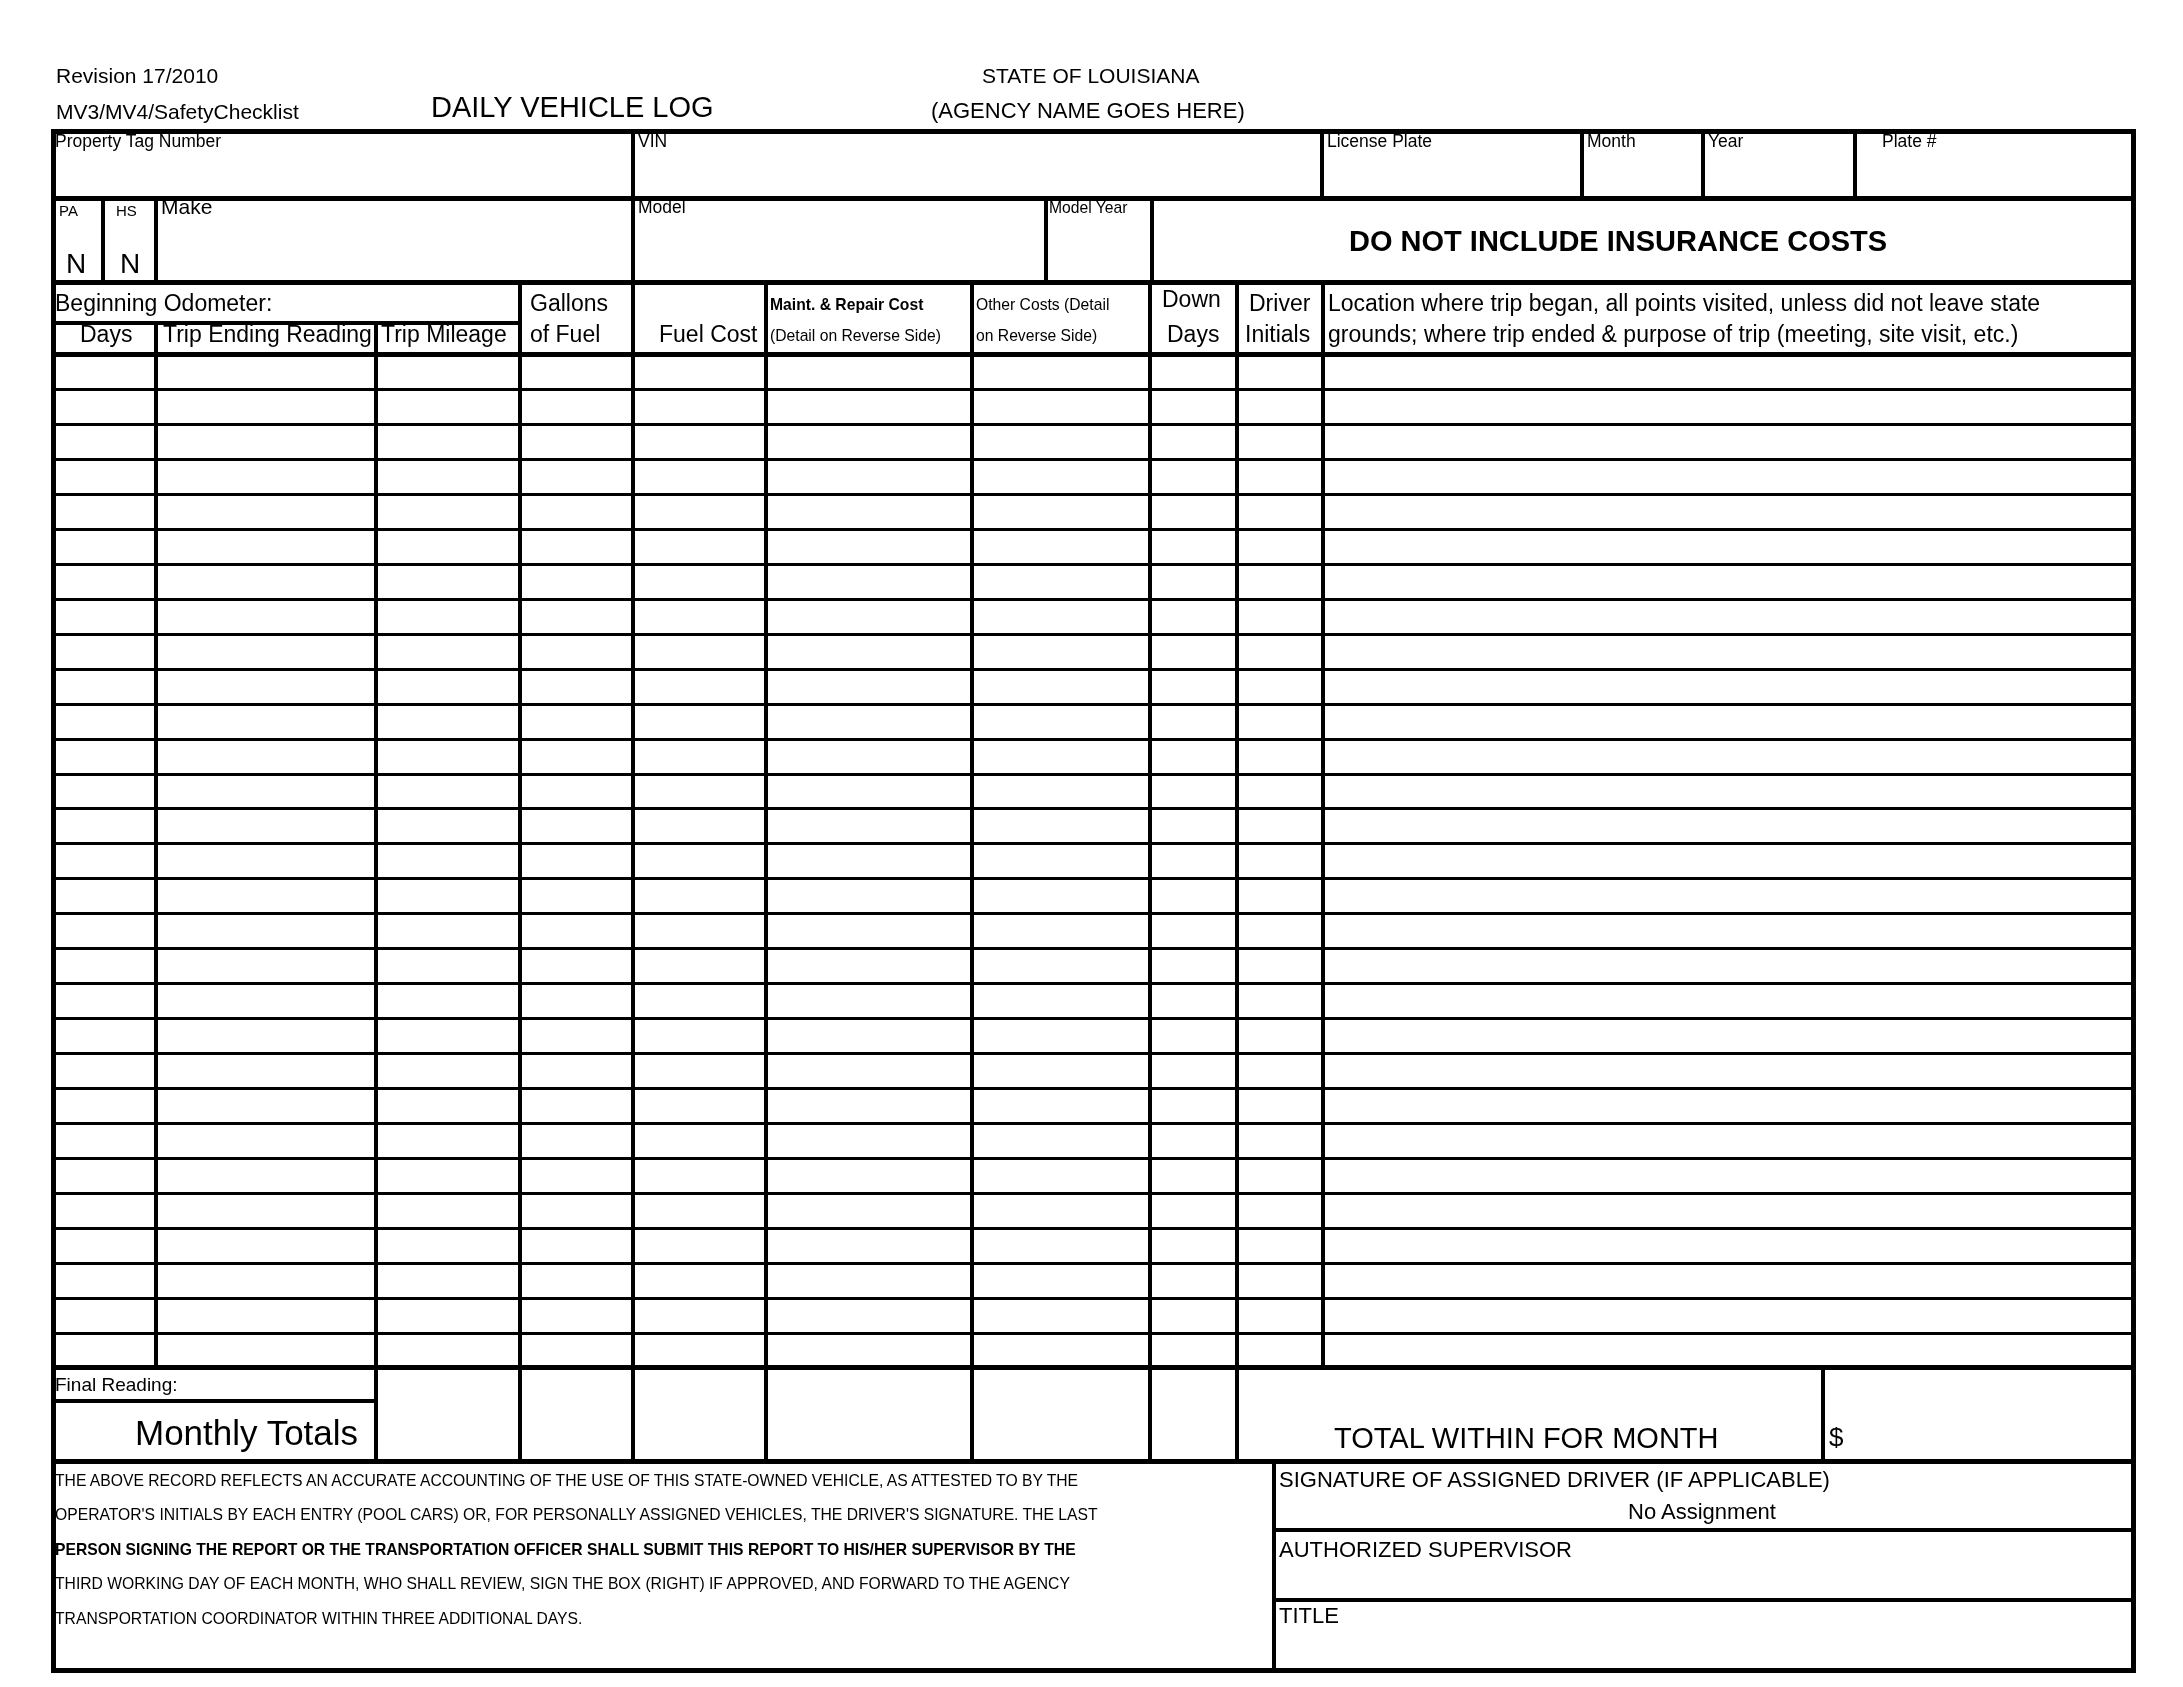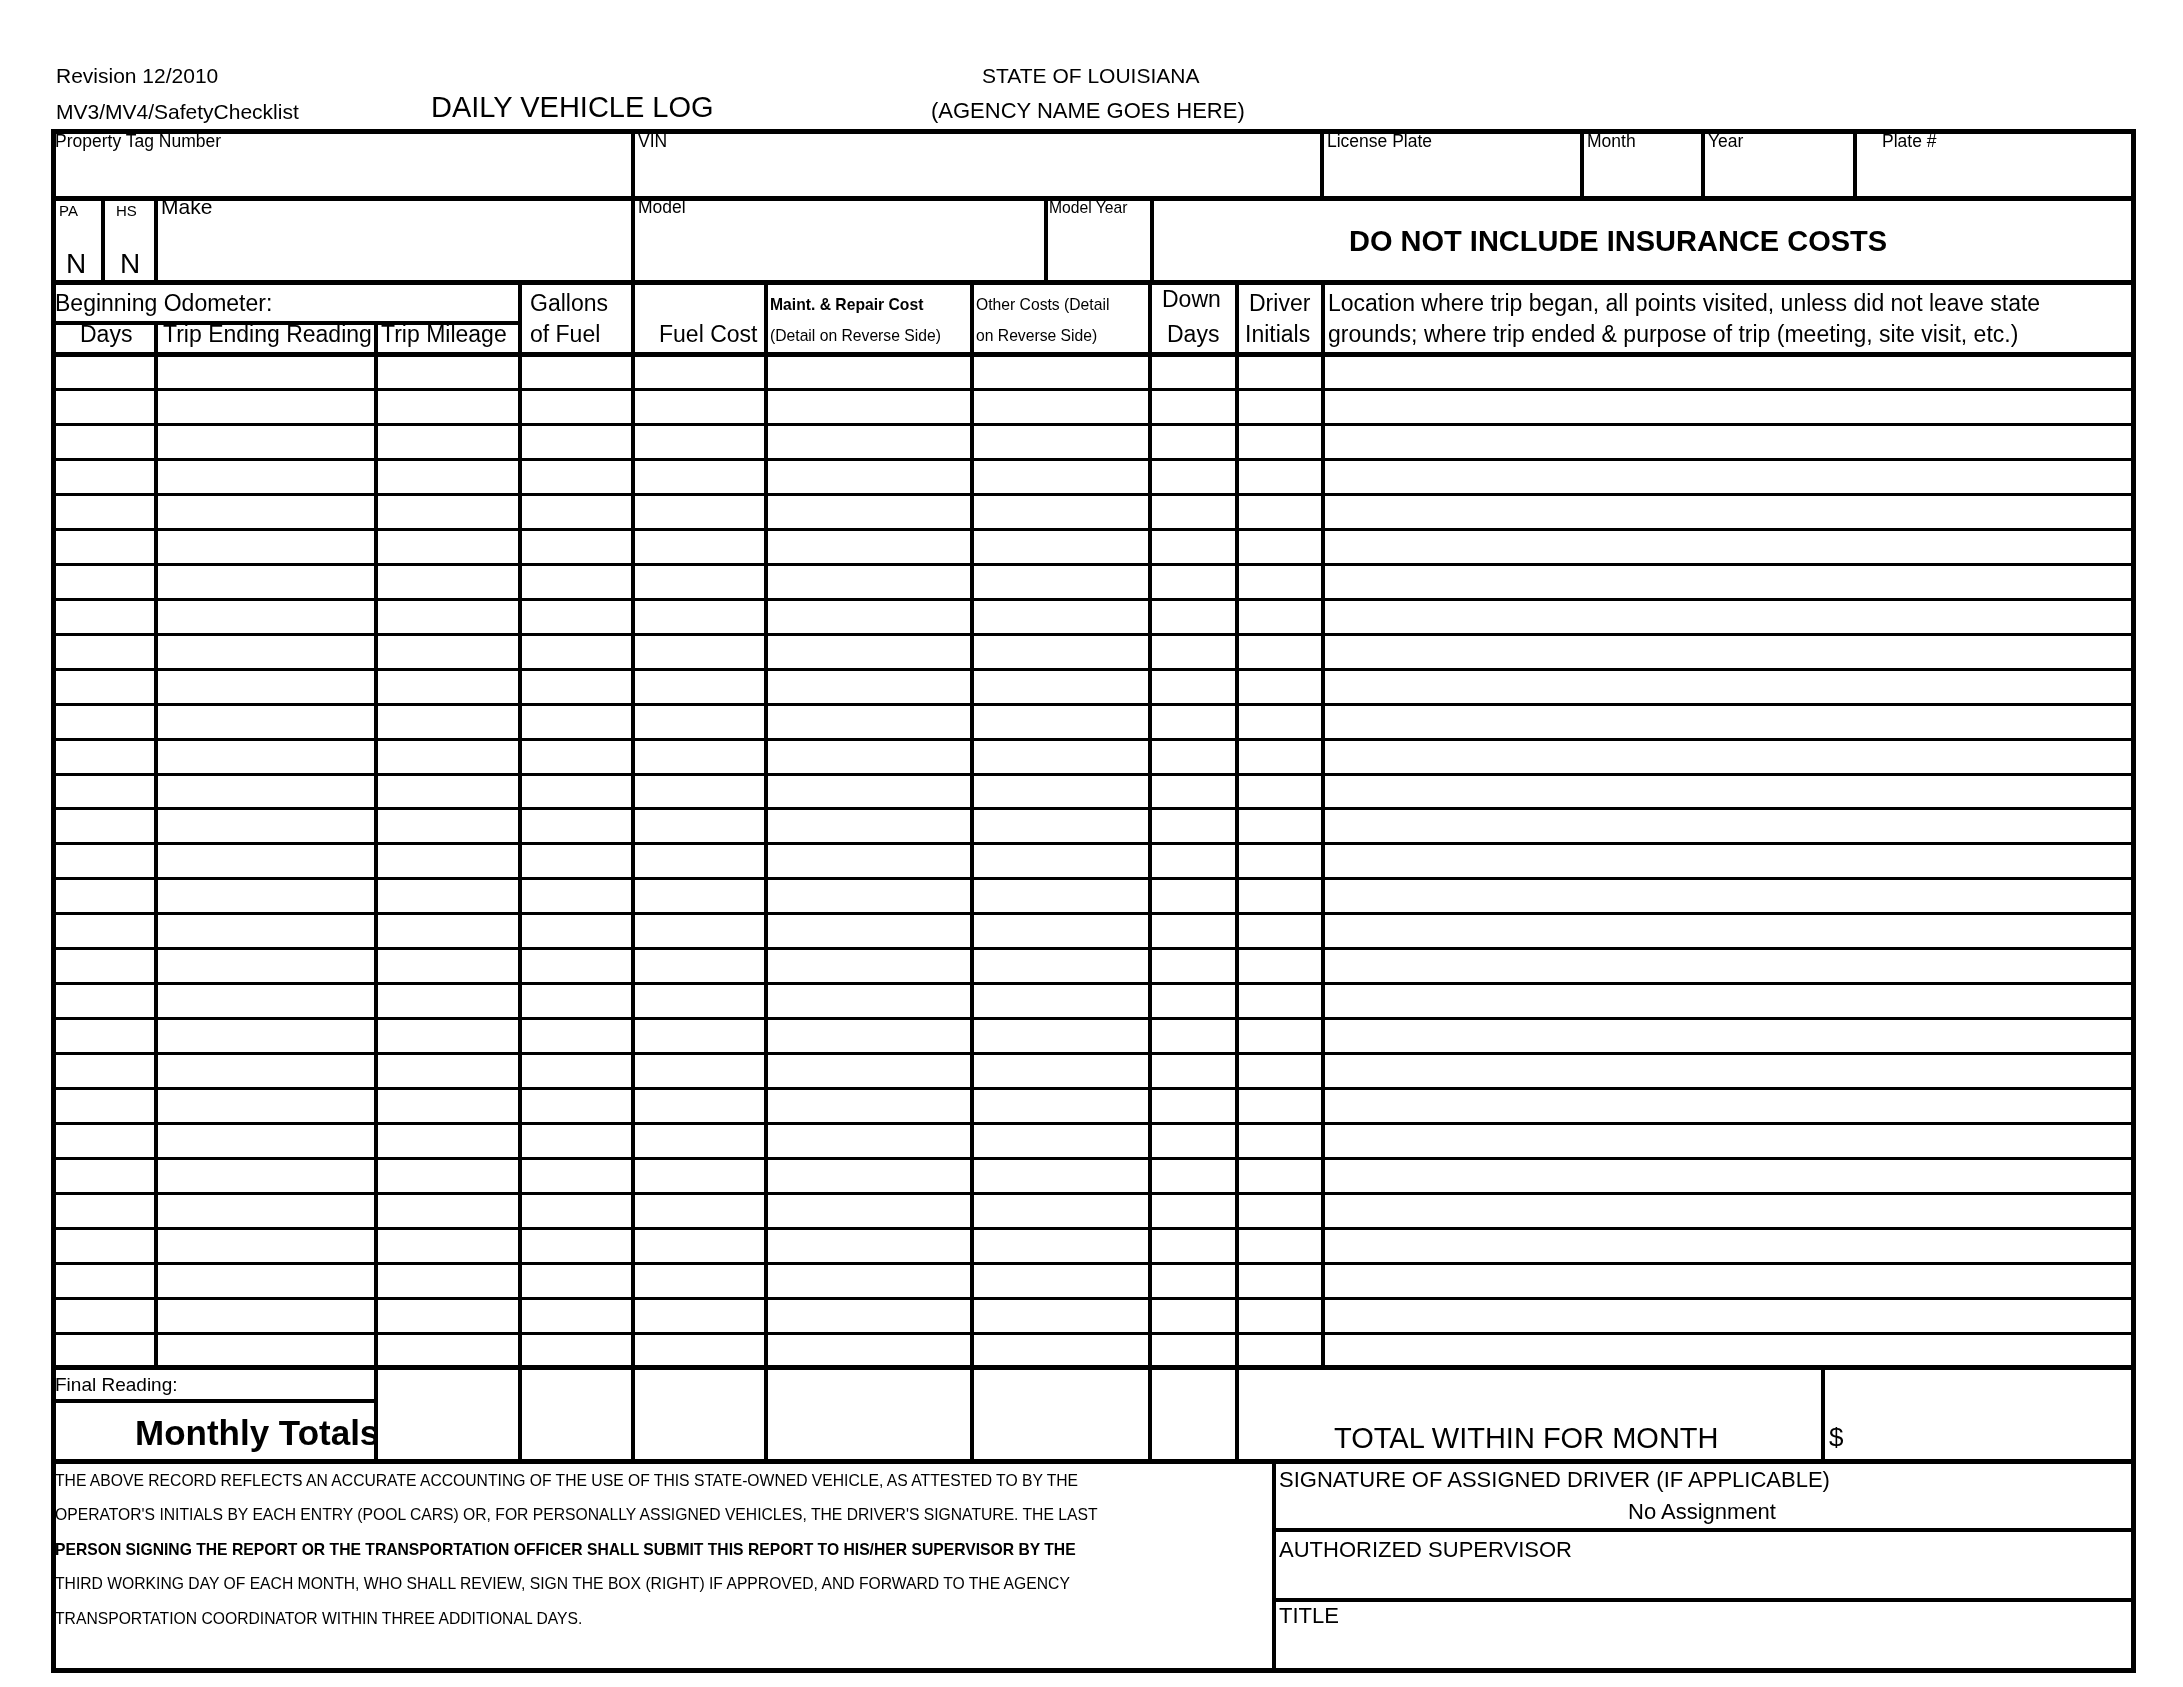--- a/index.html
+++ b/index.html
@@ -9,21 +9,21 @@
   .box { position:absolute; box-sizing:border-box; }
   .hl { position:absolute; background:#000; }
   .vl { position:absolute; background:#000; }
   .lbl { position:absolute; white-space:nowrap; line-height:1; }
   input.cell { position:absolute; box-sizing:border-box; border:none; background:transparent;
                font-family:"Liberation Sans", sans-serif; font-size:23px; padding:1.7px 5.2px; outline:none; }
 </style>
 </head>
 <body>
 
-<div class="t" style="left:56px;top:65px;font-size:21px;">Revision 12/2010</div>
+<div class="t" style="left:56px;top:65px;font-size:21px;">Revision 17/2010</div>
 <div class="t" style="left:56px;top:101px;font-size:21px;">MV3/MV4/SafetyChecklist</div>
 <div class="t" style="left:431px;top:93px;font-size:29px;">DAILY VEHICLE LOG</div>
 <div class="t" style="left:982px;top:65px;font-size:21px;">STATE OF LOUISIANA</div>
 <div class="t" style="left:931px;top:100px;font-size:22px;">(AGENCY NAME GOES HERE)</div>
 
 <div id="form">
 
   <div class="box" style="left:51px;top:129px;width:2085px;height:1544px;border:5.2px solid #000;"></div>
 
   <div class="hl" style="left:51px;top:196px;width:2085px;height:5.2px;"></div>
@@ -475,21 +475,21 @@
       <div class="vl" style="left: 1235px; top: 283px; width: 4.4px; height: 1178px;"></div>
       <div class="vl" style="left: 1321px; top: 283px; width: 3.5px; height: 1085px;"></div>
     </div>
 
   <div class="hl" style="left:51px;top:1365px;width:2085px;height:5.2px;"></div>
   <div class="hl" style="left:51px;top:1399px;width:325px;height:4.4px;"></div>
   <div class="hl" style="left:51px;top:1459px;width:2085px;height:5.2px;"></div>
   <div class="vl" style="left:1821px;top:1368px;width:4.4px;height:93px;"></div>
 
   <div class="lbl" style="left:55px;top:1375px;font-size:19px;">Final Reading:</div>
-  <div class="lbl" style="left:135px;top:1415px;font-size:35px;font-weight:bold;">Monthly Totals</div>
+  <div class="lbl" style="left:135px;top:1415px;font-size:35px;font-weight:normal;">Monthly Totals</div>
   <div class="lbl" style="left:1334px;top:1424px;font-size:29px;">TOTAL WITHIN FOR MONTH</div>
   <div class="lbl" style="left:1829px;top:1424px;font-size:26px;">$</div>
   <input class="cell" style="left: 1848px; top: 1373px; width: 279px; height: 84px;" value="">
 
   <input class="cell" style="left: 379px; top: 1371px; width: 138px; height: 86px;">
   <input class="cell" style="left: 523px; top: 1371px; width: 107px; height: 86px;">
   <input class="cell" style="left: 637px; top: 1371px; width: 127px; height: 86px;">
   <input class="cell" style="left: 769px; top: 1371px; width: 200px; height: 86px;">
   <input class="cell" style="left: 976px; top: 1371px; width: 172px; height: 86px;">
   <input class="cell" style="left: 1154px; top: 1371px; width: 80px; height: 86px;">

